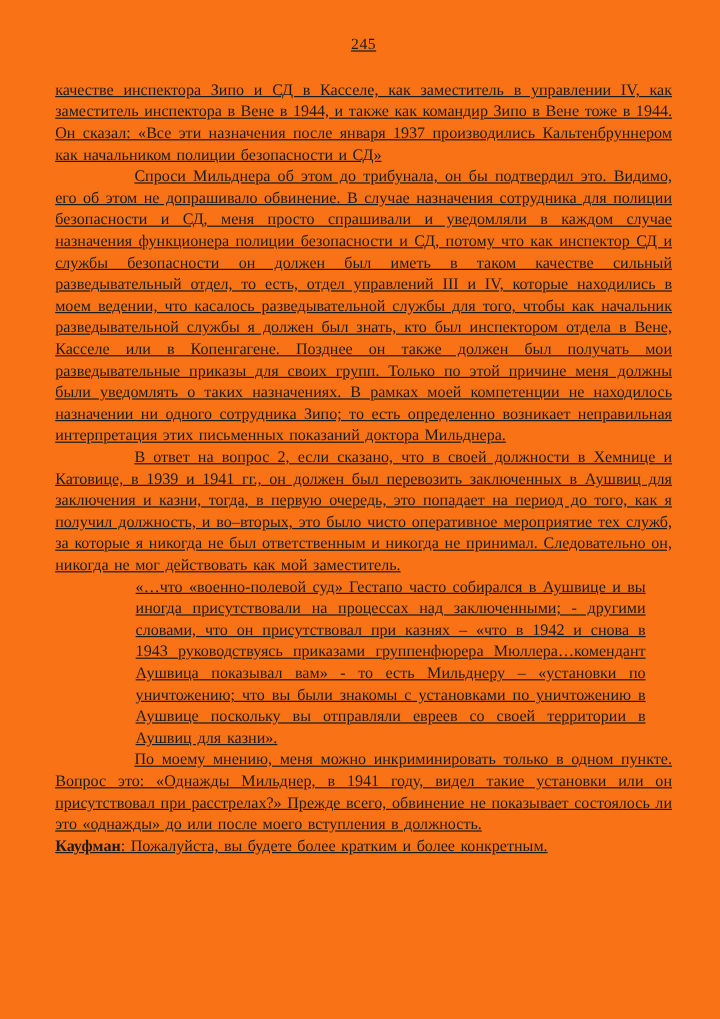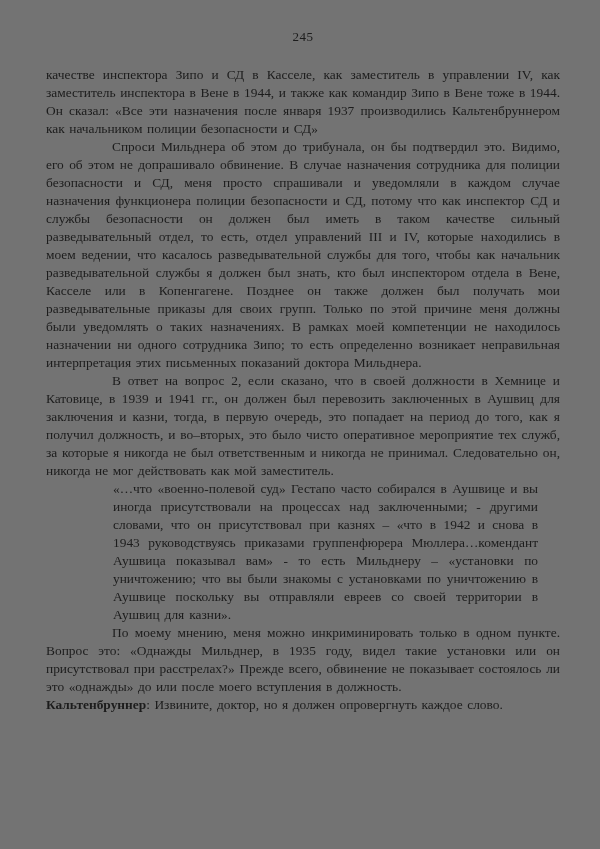--- a/index.html
+++ b/index.html
@@ -5,26 +5,27 @@
   html, body {
     margin: 0;
     padding: 0;
     background: #e8e8e8;
   }
   .sheet {
     position: relative;
     width: 600px;
     height: 849px;
     margin: 0 auto;
-    background: #737373;
+    background: #f97316;
     box-sizing: border-box;
     padding: 30px 40px 0 46px;
     font-family: "Liberation Serif", "DejaVu Serif", serif;
     color: #1c1c1c;
     overflow: hidden;
+    text-decoration: underline;
   }
   .pagenum {
     text-align: center;
     font-size: 13px;
     line-height: 14px;
     margin: 0 0 22px 0;
     letter-spacing: 0.5px;
   }
   .body-text {
     width: 514px;
@@ -52,16 +53,16 @@
 <body>
 
 <div class="sheet">
   <p class="pagenum">245</p>
 
   <div class="body-text">
     <p class="para">качестве инспектора Зипо и СД в Касселе, как заместитель в управлении IV, как заместитель инспектора в Вене в 1944, и также как командир Зипо в Вене тоже в 1944. Он сказал: «Все эти назначения после января 1937 производились Кальтенбруннером как начальником полиции безопасности и СД»</p>
     <p class="para indent">Спроси Мильднера об этом до трибунала, он бы подтвердил это. Видимо, его об этом не допрашивало обвинение. В случае назначения сотрудника для полиции безопасности и СД, меня просто спрашивали и уведомляли в каждом случае назначения функционера полиции безопасности и СД, потому что как инспектор СД и службы безопасности он должен был иметь в таком качестве сильный разведывательный отдел, то есть, отдел управлений III и IV, которые находились в моем ведении, что касалось разведывательной службы для того, чтобы как начальник разведывательной службы я должен был знать, кто был инспектором отдела в Вене, Касселе или в Копенгагене. Позднее он также должен был получать мои разведывательные приказы для своих групп. Только по этой причине меня должны были уведомлять о таких назначениях. В рамках моей компетенции не находилось назначении ни одного сотрудника Зипо; то есть определенно возникает неправильная интерпретация этих письменных показаний доктора Мильднера.</p>
     <p class="para indent">В ответ на вопрос 2, если сказано, что в своей должности в Хемнице и Катовице, в 1939 и 1941 гг., он должен был перевозить заключенных в Аушвиц для заключения и казни, тогда, в первую очередь, это попадает на период до того, как я получил должность, и во–вторых, это было чисто оперативное мероприятие тех служб, за которые я никогда не был ответственным и никогда не принимал. Следовательно он, никогда не мог действовать как мой заместитель.</p>
     <p class="para quote">«…что «военно-полевой суд»  Гестапо часто собирался в Аушвице и вы иногда присутствовали на процессах над заключенными; - другими словами, что он присутствовал при казнях – «что в 1942 и снова в 1943 руководствуясь приказами группенфюрера Мюллера…комендант Аушвица показывал вам» - то есть Мильднеру – «установки по уничтожению; что вы были знакомы с установками по уничтожению в Аушвице поскольку вы  отправляли евреев со своей территории в Аушвиц для казни».</p>
-    <p class="para indent">По моему мнению, меня можно инкриминировать только в одном пункте. Вопрос это: «Однажды Мильднер, в 1935 году, видел такие установки или он присутствовал при расстрелах?» Прежде всего, обвинение не показывает состоялось ли это «однажды» до или после моего вступления в должность.</p>
-    <p class="para"><span class="speaker-name">Кальтенбруннер</span><span>: Извините, доктор, но я должен опровергнуть каждое слово.</span></p>
+    <p class="para indent">По моему мнению, меня можно инкриминировать только в одном пункте. Вопрос это: «Однажды Мильднер, в 1941 году, видел такие установки или он присутствовал при расстрелах?» Прежде всего, обвинение не показывает состоялось ли это «однажды» до или после моего вступления в должность.</p>
+    <p class="para"><span class="speaker-name">Кауфман</span><span>: Пожалуйста, вы будете более кратким и более конкретным.</span></p>
   </div>
 </div>
 
 </body></html>

